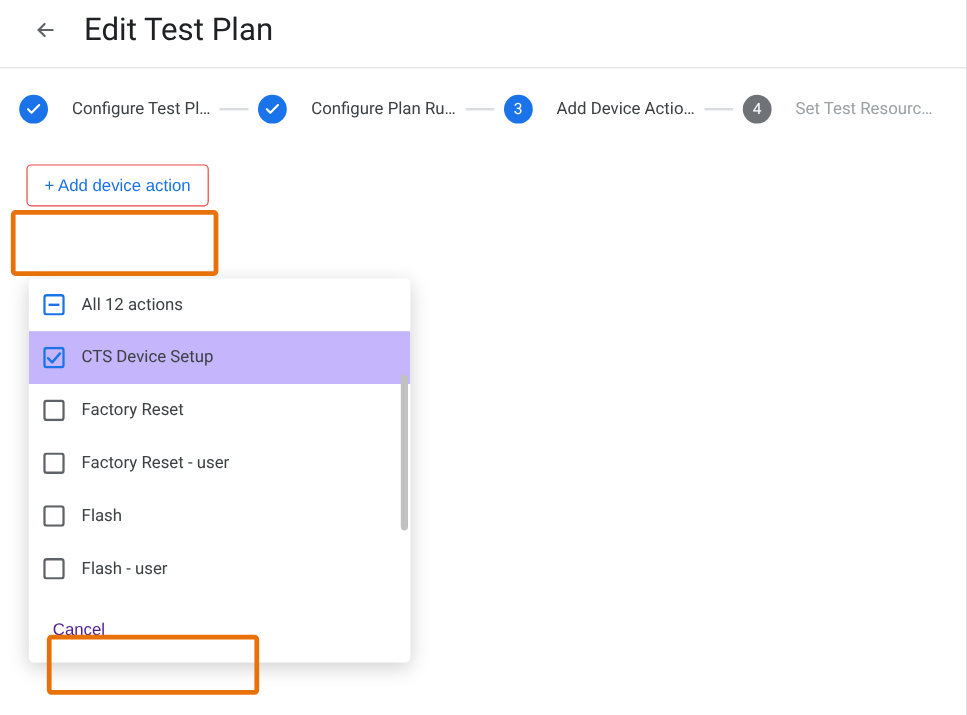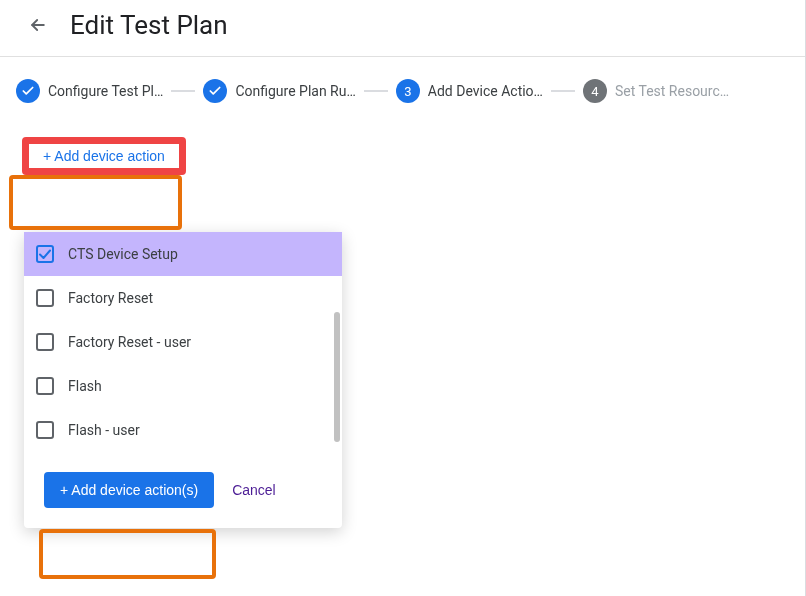--- a/index.html
+++ b/index.html
@@ -52,21 +52,21 @@
 
   .stepper {
     display: flex;
     align-items: center;
     padding: 22px 16px 0 16px;
     gap: 8px;
   }
   .step {
     display: flex;
     align-items: center;
-    gap: 8px;
+    gap: 20px;
     max-width: 170px;
   }
   .step-circle {
     width: 24px; height: 24px;
     border-radius: 50%;
     display: inline-flex;
     align-items: center;
     justify-content: center;
     font-size: 13px;
     color: #fff;
@@ -93,21 +93,21 @@
   }
   .hb1 { left: 9px; top: 175px; width: 173px; height: 55px; }
   .hb2 { left: 39px; top: 529px; width: 177px; height: 50px; }
 
   .add-action-btn {
     display: inline-flex;
     align-items: center;
     height: 35px;
     line-height: 33px;
     padding: 12px 14px;
-    border: 7px solid #ef4444;
+    border: 1px solid #ef4444;
     border-radius: 4px;
     color: #1a73e8;
     background: #fff;
     font-size: 14px;
     font-weight: 500;
     cursor: pointer;
     margin-left: 6px;
     margin-top: 4px;
   }
 
@@ -230,20 +230,29 @@
 <div class="content">
   <button class="add-action-btn">+ Add device action</button>
 </div>
 
 <div class="highlight-box hb1"></div>
 <div class="highlight-box hb2"></div>
 
 <div class="popup">
   <div class="popup-list">
 
+    <div class="row">
+      <span class="chk">
+        <svg width="18" height="18" viewBox="0 0 18 18">
+            <rect x="1" y="1" width="16" height="16" rx="2" fill="none" stroke="#1a73e8" stroke-width="2"></rect>
+            <rect x="4.5" y="8" width="9" height="2" fill="#1a73e8"></rect>
+          </svg>
+      </span>
+      <span class="row-label">All 12 actions</span>
+    </div>
 
     <div class="row selected">
       <span class="chk">
         <svg width="18" height="18" viewBox="0 0 18 18">
             <rect x="1" y="1" width="16" height="16" rx="2" fill="none" stroke="#1a73e8" stroke-width="2"></rect>
             <polyline points="4,9.5 7.5,13 14,5.5" fill="none" stroke="#1a73e8" stroke-width="2" stroke-linecap="round" stroke-linejoin="round"></polyline>
           </svg>
       </span>
       <span class="row-label">CTS Device Setup</span>
     </div>
@@ -281,16 +290,15 @@
             <rect x="1" y="1" width="16" height="16" rx="2" fill="none" stroke="#5f6368" stroke-width="2"></rect>
           </svg>
       </span>
       <span class="row-label">Flash - user</span>
     </div>
 
     <div class="popup-scrollbar"></div>
   </div>
 
   <div class="popup-footer">
-    <button class="primary-btn">+ Add device action(s)</button>
     <button class="text-btn">Cancel</button>
   </div>
 </div>
 
 </body></html>

